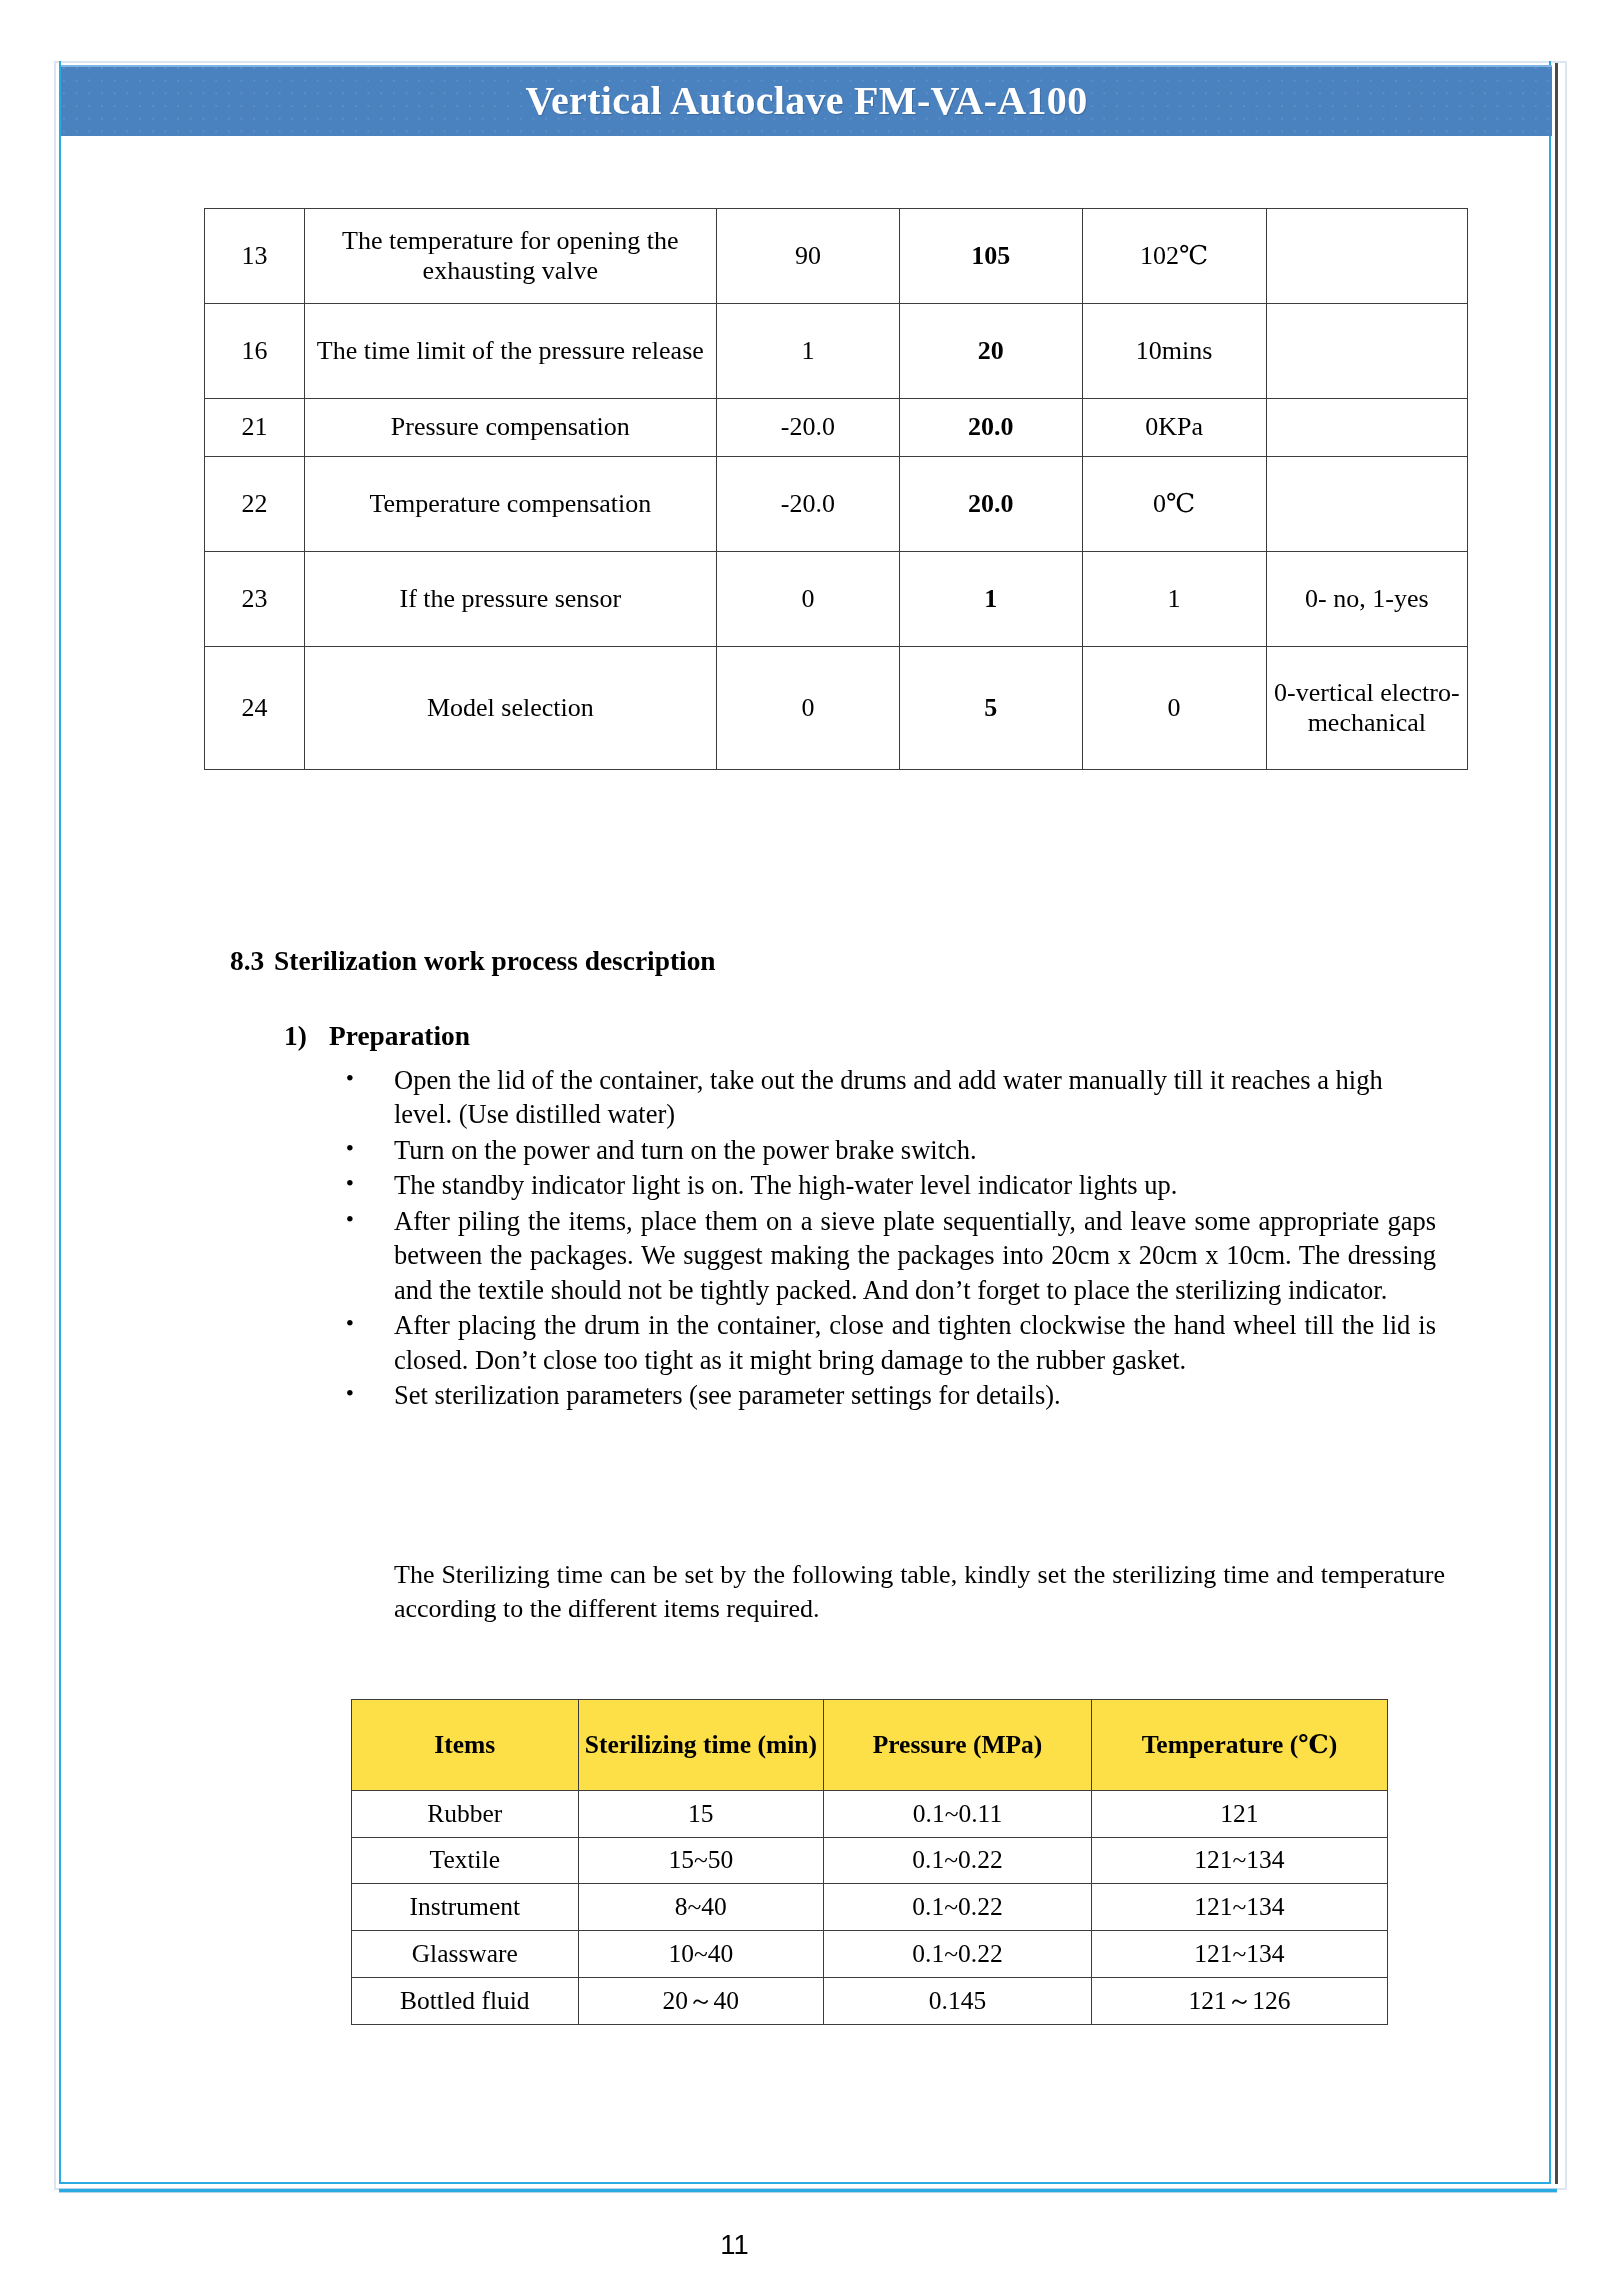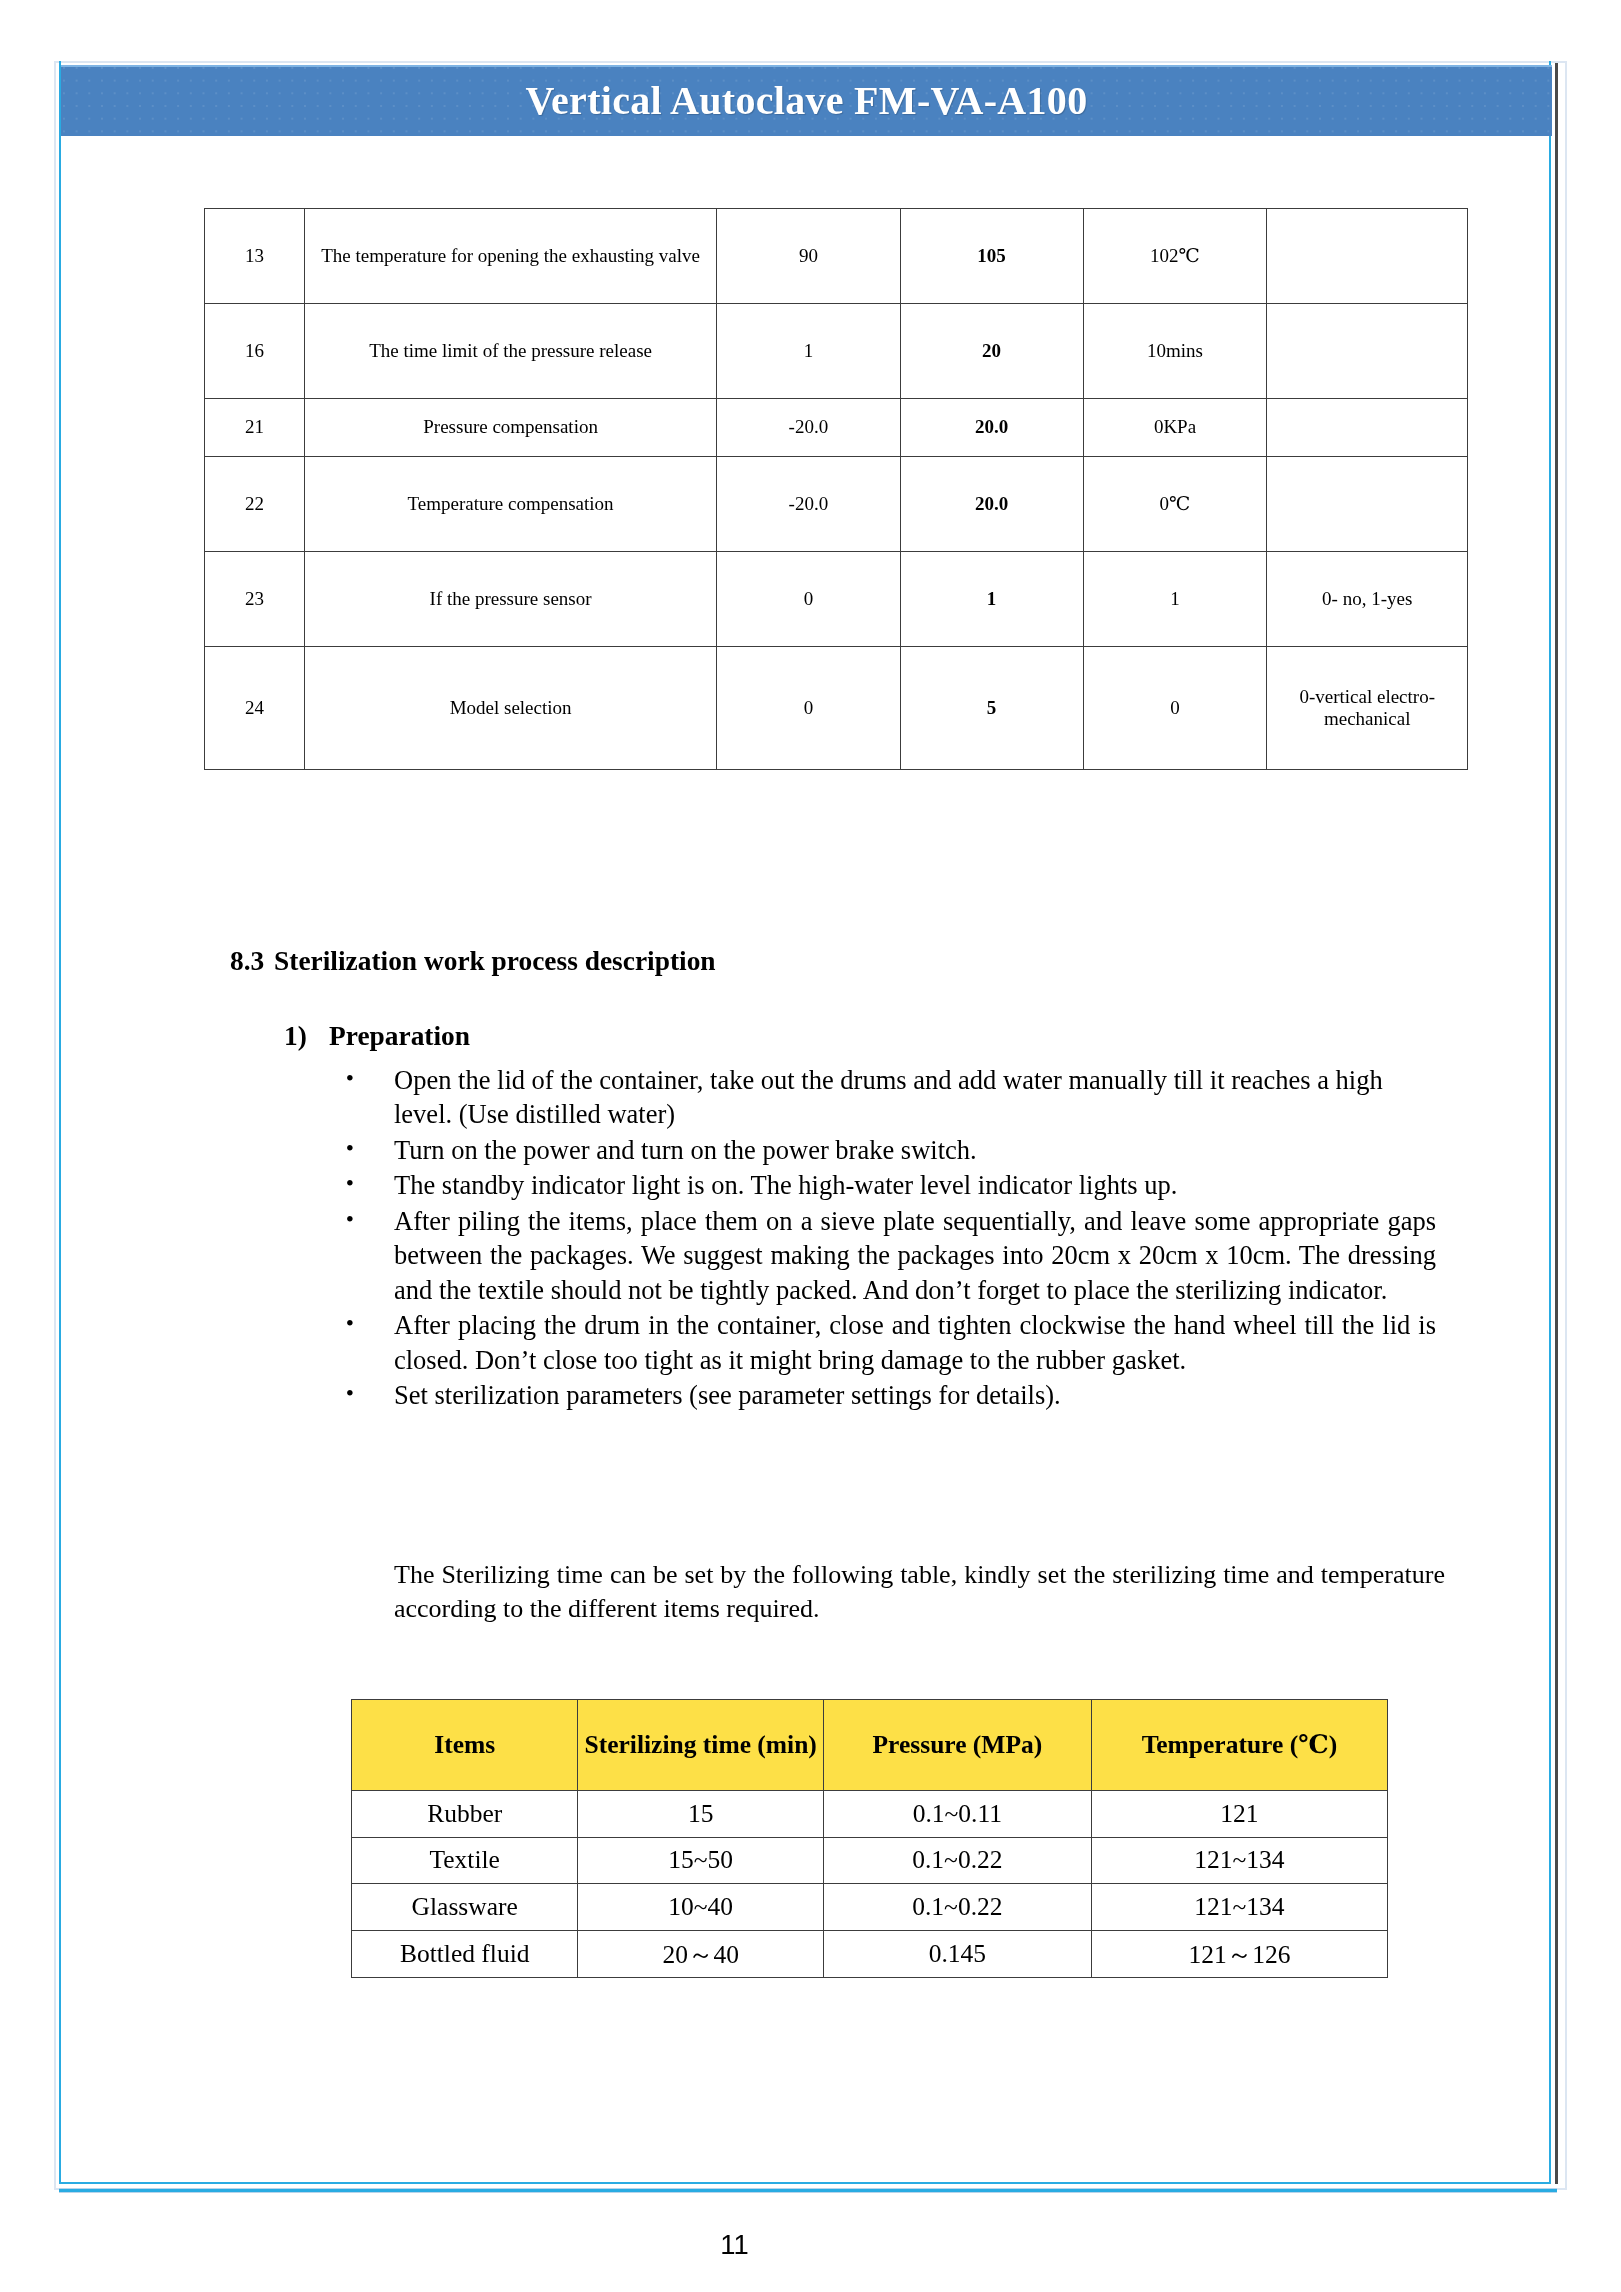--- a/index.html
+++ b/index.html
@@ -83,21 +83,21 @@
     width: 1621px;
   }
 
   
   .tbl-params {
     position: absolute;
     left: 204px;
     top: 61px;
     width: 1264px;
     border-collapse: collapse;
-    font-size: 19px;
+    font-size: 26px;
     line-height: 1.16;
   }
   .tbl-params td {
     border: 1.6px solid #3c3c3c;
     padding: 6.9px 5.9px;
     text-align: center;
     vertical-align: middle;
   }
   .tbl-params td.c-no     { width: 90px; }
   .tbl-params td.c-desc   { width: 412px; }
@@ -338,20 +338,26 @@
         <td>0.1~0.11</td>
         <td>121</td>
       </tr>
       <tr>
         <td>Textile</td>
         <td>15~50</td>
         <td>0.1~0.22</td>
         <td>121~134</td>
       </tr>
       <tr>
+        <td>Instrument</td>
+        <td>8~40</td>
+        <td>0.1~0.22</td>
+        <td>121~134</td>
+      </tr>
+      <tr>
         <td>Glassware</td>
         <td>10~40</td>
         <td>0.1~0.22</td>
         <td>121~134</td>
       </tr>
       <tr>
         <td>Bottled fluid</td>
         <td>20～40</td>
         <td>0.145</td>
         <td>121～126</td>

